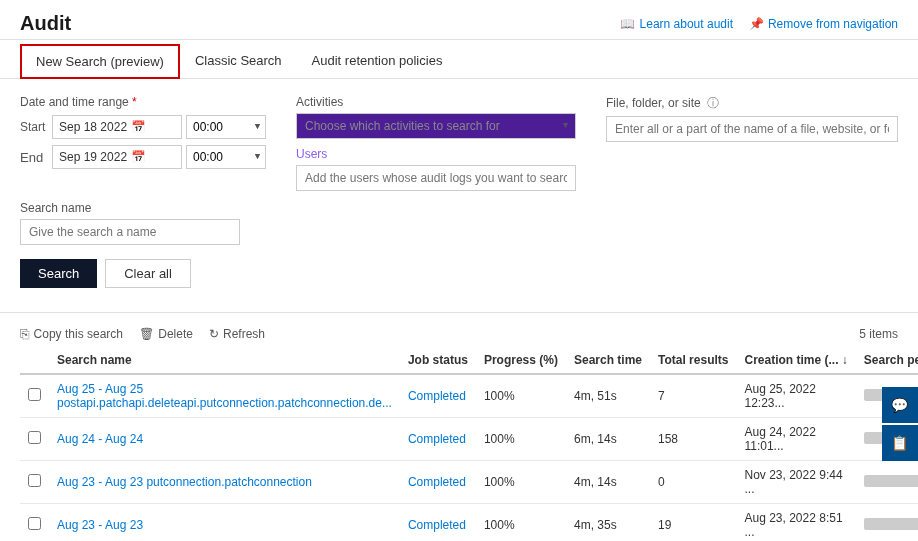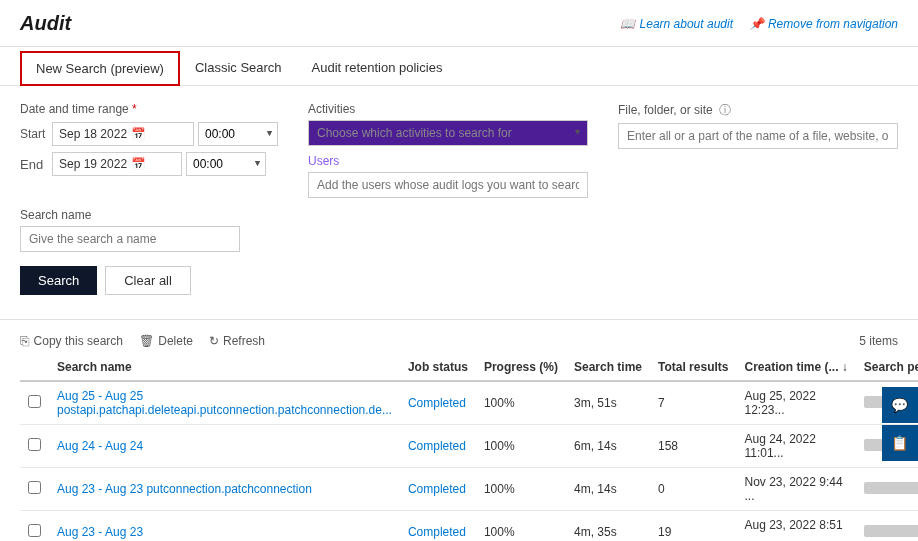--- a/index.html
+++ b/index.html
@@ -1,20 +1,20 @@
 <!DOCTYPE html>
 <html><head>
   <meta charset="utf-8">
   <style>
     * { box-sizing: border-box; margin: 0; padding: 0; }
     body { font-family: 'Segoe UI', Arial, sans-serif; font-size: 13px; color: #333; background: #fff; }
 
     .top-bar {
       display: flex; align-items: center; justify-content: space-between;
-      padding: 12px 20px 11px 20px; border-bottom: 1px solid #e0e0e0; font-style: italic;
+      padding: 12px 20px 4px 20px; border-bottom: 1px solid #e0e0e0;
     }
     .top-bar h1 { font-size: 20px; font-weight: 600; color: #1a1a1a; }
     .top-bar-links { display: flex; gap: 16px; font-size: 12px; }
     .top-bar-links a { color: #0078d4; text-decoration: none; display: flex; align-items: center; gap: 4px; cursor: pointer; }
 
     .tabs { display: flex; gap: 0; padding: 0 20px; border-bottom: 1px solid #e0e0e0; margin-top: 4px; }
     .tab {
       padding: 8px 14px; font-size: 13px; cursor: pointer; border: 1px solid transparent;
       margin-bottom: -1px; background: none; color: #333;
     }
@@ -99,21 +99,21 @@
 
   <div style="display:flex; gap:30px; align-items:flex-start; margin-bottom:10px;">
 
     <div>
       <div style="font-size:12px; color:#555; margin-bottom:6px;">
         <span>Date and time range</span><span style="color:#c00;"> *</span>
       </div>
 
       <div style="display:flex; align-items:center; gap:4px; margin-bottom:6px;">
         <span style="font-size:12px; width:28px; color:#555;">Start</span>
-        <div style="display:flex; align-items:flex-end; border:1px solid #ccc; padding:4px 6px; width:142px; gap:4px;">
+        <div style="display:flex; align-items:flex-end; border:1px solid #ccc; padding:4px 6px; width:130px; gap:4px;">
           <span style="font-size:12px;">Sep 18 2022</span>
           <span style="font-size:12px; color:#555;">📅</span>
         </div>
         <div class="time-wrapper">
           <select style="width:80px; padding:4px 20px 4px 6px; border:1px solid #ccc; font-size:12px; appearance:none; background:#fff;">
             <option>00:00</option>
           </select>
           <span style="position:absolute; right:6px; top:5px; font-size:10px; color:#555; pointer-events:none;">▾</span>
         </div>
       </div>
@@ -222,21 +222,21 @@
       <td class="checkbox-cell">
         <input type="checkbox" style="">
       </td>
       <td>
         <a class="link-blue">Aug 25 - Aug 25 postapi.patchapi.deleteapi.putconnection.patchconnection.de...</a>
       </td>
       <td>
         <span class="link-blue">Completed</span>
       </td>
       <td>100%</td>
-      <td>3m, 51s</td>
+      <td>4m, 51s</td>
       <td>7</td>
       <td>Aug 25, 2022 12:23...</td>
       <td>
         <span class="blurred" style="width:90px;"></span>
       </td>
     </tr>
         <tr>
       <td class="checkbox-cell">
         <input type="checkbox" style="">
       </td>

